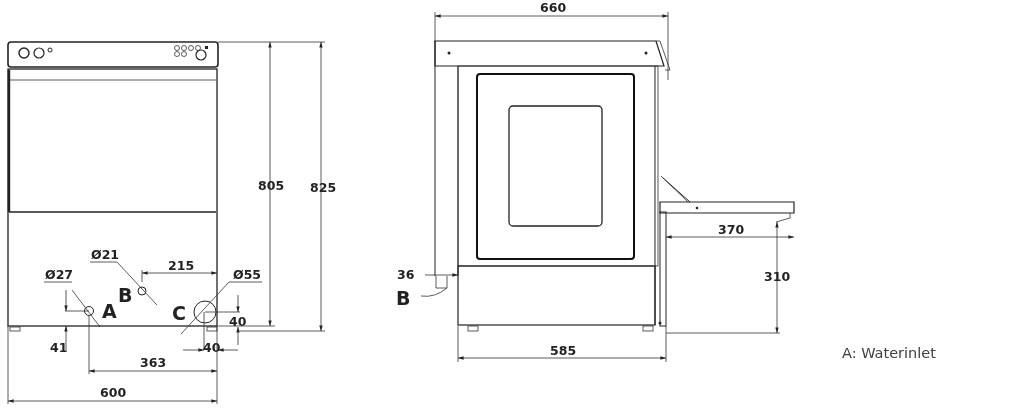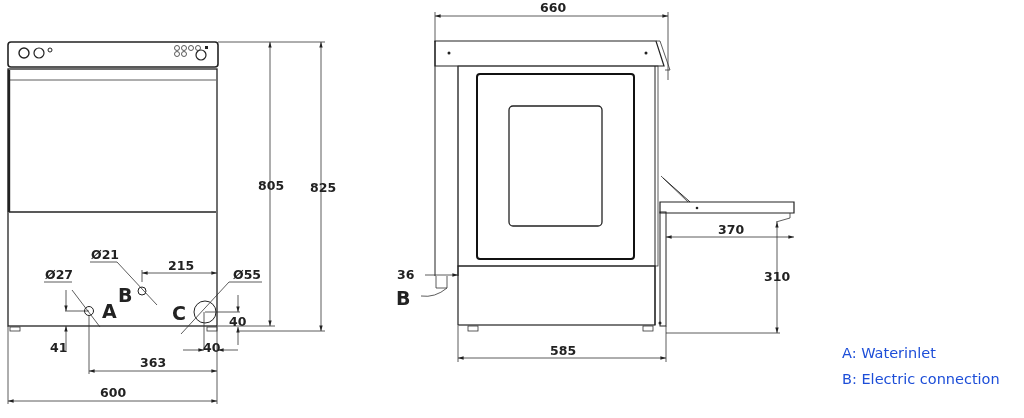--- a/index.html
+++ b/index.html
@@ -1,20 +1,20 @@
 <!DOCTYPE html>
 <html><head>
 <meta charset="utf-8">
 <style>
   html, body { margin:0; padding:0; background:#ffffff; }
   body { width:1024px; height:418px; overflow:hidden; position:relative; }
   #drawing { position:absolute; left:0; top:0; width:1024px; height:418px; }
   .dim { font-family:"DejaVu Sans", sans-serif; font-weight:bold; font-size:12.5px; fill:#222; }
   .lbl { font-family:"DejaVu Sans", sans-serif; font-weight:bold; font-size:19px; fill:#222; }
-  .legend { position:absolute; left:842px; top:340px; font-family:"DejaVu Sans", sans-serif; font-size:14.5px; color:#1d4ed8; line-height:26px; }
+  .legend { position:absolute; left:842px; top:340px; font-family:"DejaVu Sans", sans-serif; font-size:14.5px; color:#404040; line-height:26px; }
   .legend div { white-space:nowrap; }
   .ln { stroke:#222; fill:none; }
   .thin { stroke:#333; stroke-width:0.8; fill:none; }
   .thick { stroke:#111; stroke-width:2; fill:none; }
 </style>
 </head>
 <body>
 
 <svg id="drawing" viewBox="0 0 1024 418" xmlns="http://www.w3.org/2000/svg">
   <defs>
@@ -149,14 +149,13 @@
 
     <line x1="458" y1="326" x2="458" y2="362" class="thin"></line>
     <line x1="666" y1="326" x2="666" y2="362" class="thin"></line>
     <line x1="458" y1="358" x2="666" y2="358" class="thin" marker-start="url(#arr)" marker-end="url(#arr)"></line>
     <text class="dim" x="550" y="355">585</text>
   </g>
 </svg>
 
 <div class="legend">
   <div>A: Waterinlet</div>
-  <div>B: Electric connection</div>
 </div>
 
 </body></html>

